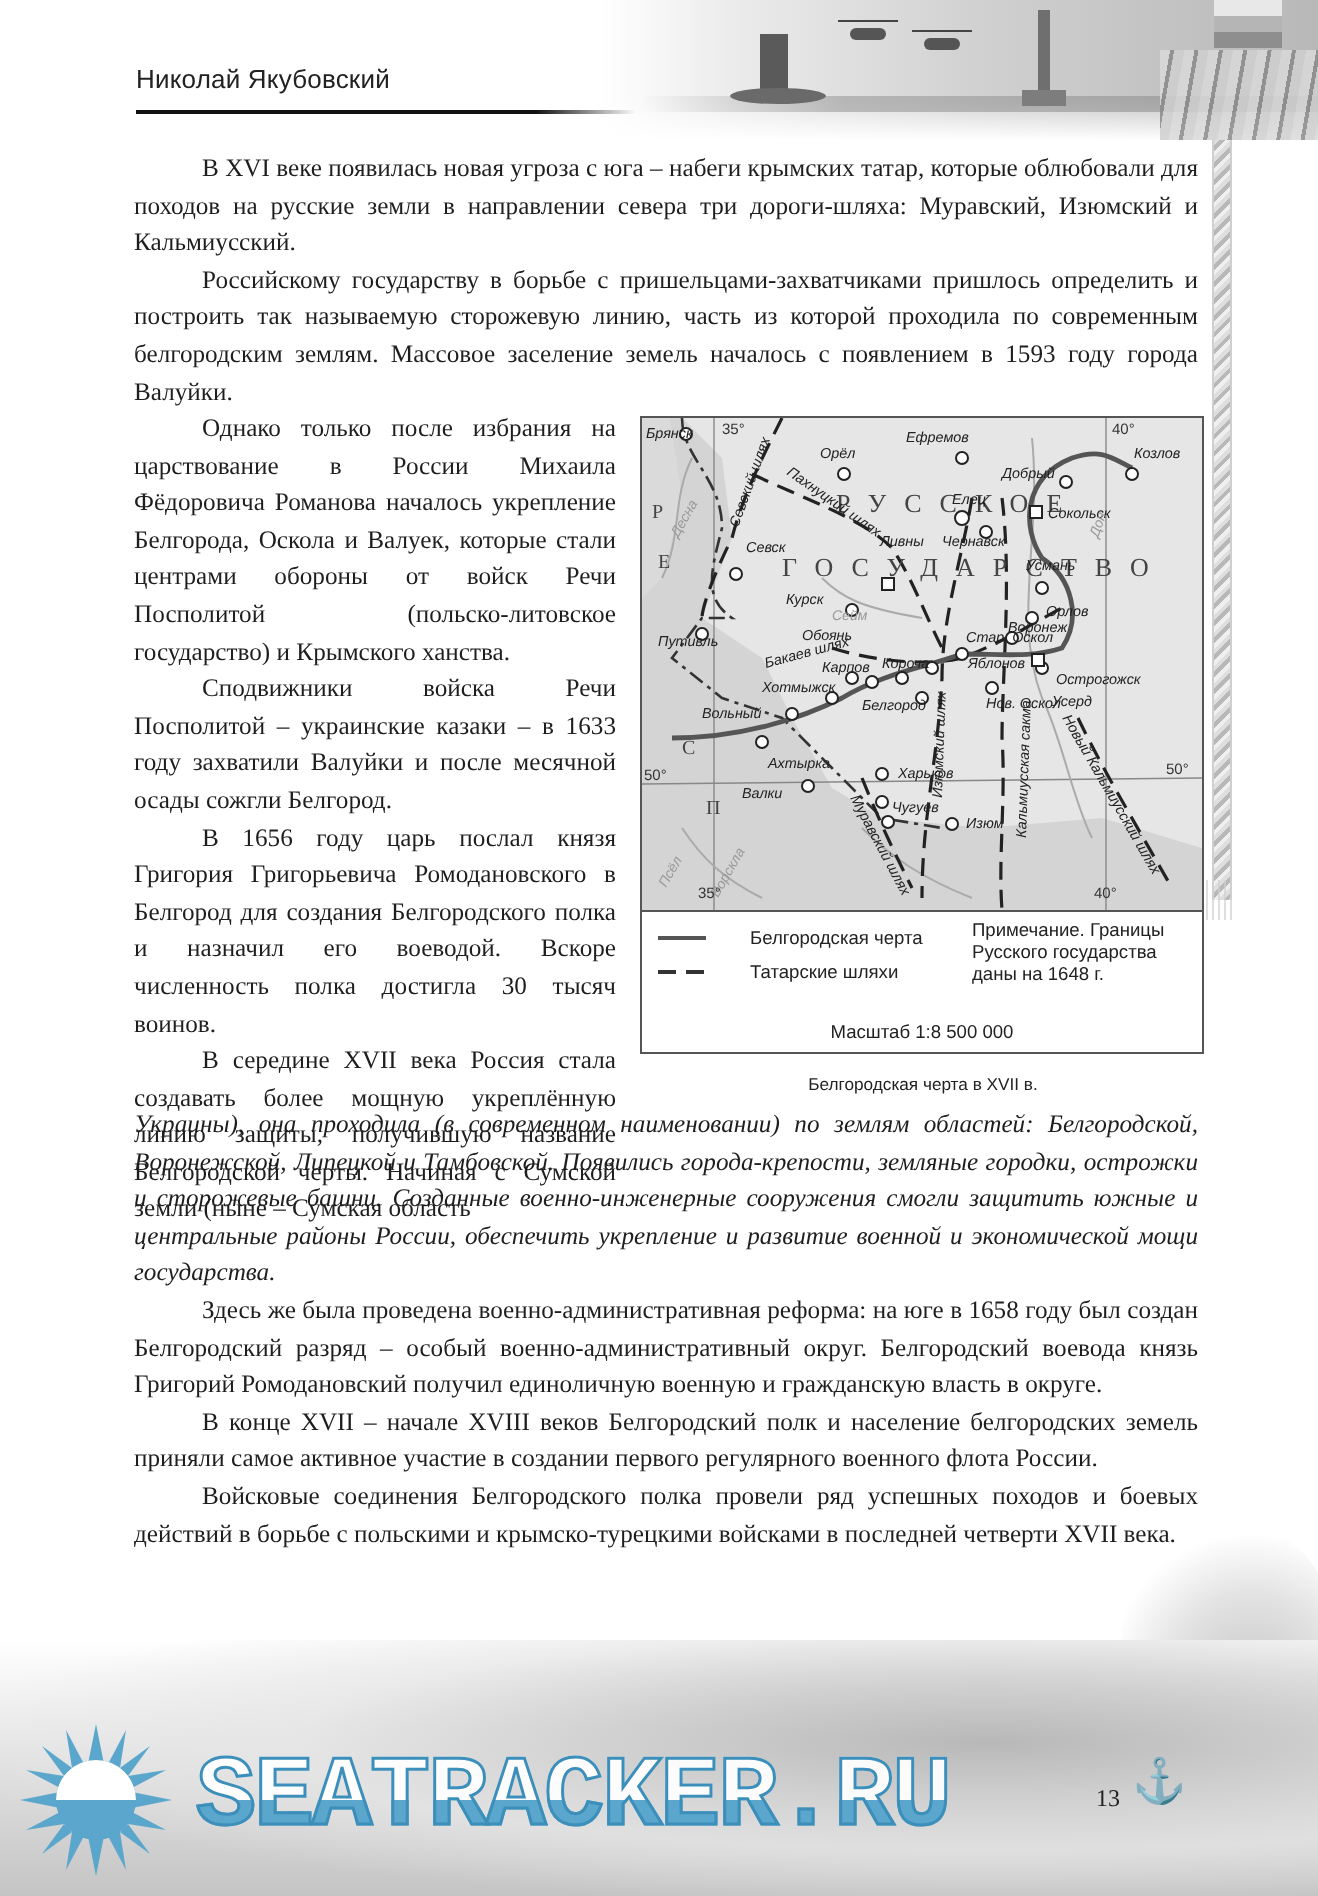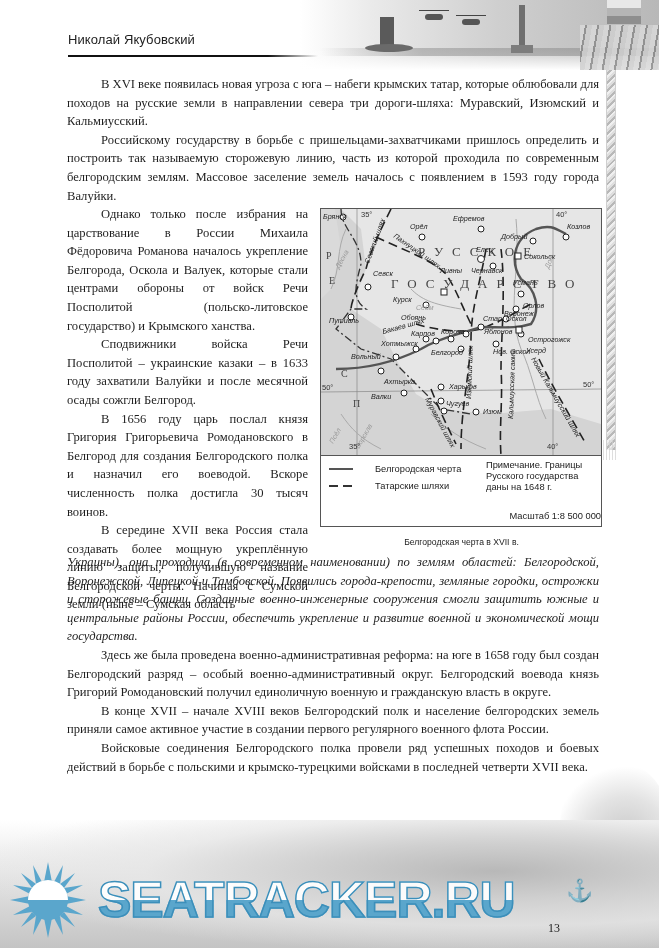--- a/index.html
+++ b/index.html
@@ -46,42 +46,42 @@
   .map-frame { position:absolute; left:320px; top:208px; width:280px; height:317px;
     border:1.5px solid #555; background:#fff; }
   .map { position:absolute; left:0; top:0; width:280px; height:246px; background:#e6e6e6; overflow:hidden; }
   .map svg { position:absolute; left:0; top:0; }
   .legend { position:absolute; left:0; top:246px; width:280px; height:71px; border-top:1.5px solid #555;
     font-family:"Liberation Sans","DejaVu Sans",sans-serif; font-size:9.3px; color:#222; }
   .leg-row { position:absolute; left:8px; display:flex; align-items:center; gap:22px; }
   .leg-solid { width:24px; height:2px; background:#555; }
   .leg-dash { width:24px; height:2px; background: repeating-linear-gradient(90deg,#333 0 9px, transparent 9px 14px); }
   .leg-note { position:absolute; left:165px; top:4px; width:110px; line-height:11px; }
-  .leg-scale { position:absolute; left:0; width:280px; top:55px; text-align:right; }
+  .leg-scale { position:absolute; left:0; width:280px; top:55px; text-align:center; }
   .caption { position:absolute; left:320px; top:537px; width:283px; text-align:center;
     font-family:"Liberation Sans","DejaVu Sans",sans-serif; font-size:8.6px; color:#222; }
 
   .mlabel { font-family:"Liberation Sans","DejaVu Sans",sans-serif; font-size:7.2px; font-style:italic; fill:#222; }
   .mbig { font-family:"Liberation Serif","DejaVu Serif",serif; font-size:13px; fill:#444; letter-spacing:9px; }
   .mdeg { font-family:"Liberation Sans","DejaVu Sans",sans-serif; font-size:7.5px; fill:#333; }
   .mriver { font-family:"Liberation Sans","DejaVu Sans",sans-serif; font-size:7px; font-style:italic; fill:#999; }
 
   
   .footer-wave { position:absolute; left:0; top:820px; width:659px; height:128px;
     background: radial-gradient(ellipse at 75% 40%, #b8b8b8 0%, #cfcfcf 25%, rgba(230,230,230,0.7) 50%, rgba(255,255,255,0) 75%),
                 linear-gradient(180deg, rgba(255,255,255,1) 0%, rgba(215,215,215,0.9) 60%, #c4c4c4 100%); }
   .wave-curl { position:absolute; left:560px; top:760px; width:110px; height:130px; border-radius:50%;
     background: radial-gradient(circle at 60% 60%, #c9c9c9 0%, #e3e3e3 40%, rgba(255,255,255,0) 70%); }
   .sun { position:absolute; left:8px; top:860px; width:80px; height:80px; }
-  .watermark { position:absolute; left:98px; top:872px; font-family:Liberation Sans, sans-serif;
+  .watermark { position:absolute; left:98px; top:872px; font-family:Liberation Mono, monospace;
     font-weight:bold; font-size:50px; letter-spacing:-1px; color:#5aa6cc; line-height:56px;
     -webkit-text-stroke:1.5px #3c8fba;
     background: linear-gradient(180deg, rgba(255,255,255,0.92) 0 50%, #5aa6cc 50% 100%);
     -webkit-background-clip:text; background-clip:text; -webkit-text-fill-color:transparent; }
-  .page-num { position:absolute; left:548px; top:892px; font-family:"Liberation Serif",serif; font-size:12px; color:#222;margin-top:29px; }
+  .page-num { position:absolute; left:548px; top:892px; font-family:"Liberation Serif",serif; font-size:12px; color:#222; }
   .anchor { position:absolute; left:566px; top:880px; font-size:22px; color:#1f3a4d; line-height:22px; }
 </style>
 </head>
 <body>
 
 <div class="header-banner"></div>
 <div class="sea-line"></div>
 <div class="submarine"></div>
 <div class="heli" style="left:425px;top:14px;"></div>
 <div class="heli" style="left:462px;top:19px;"></div>

